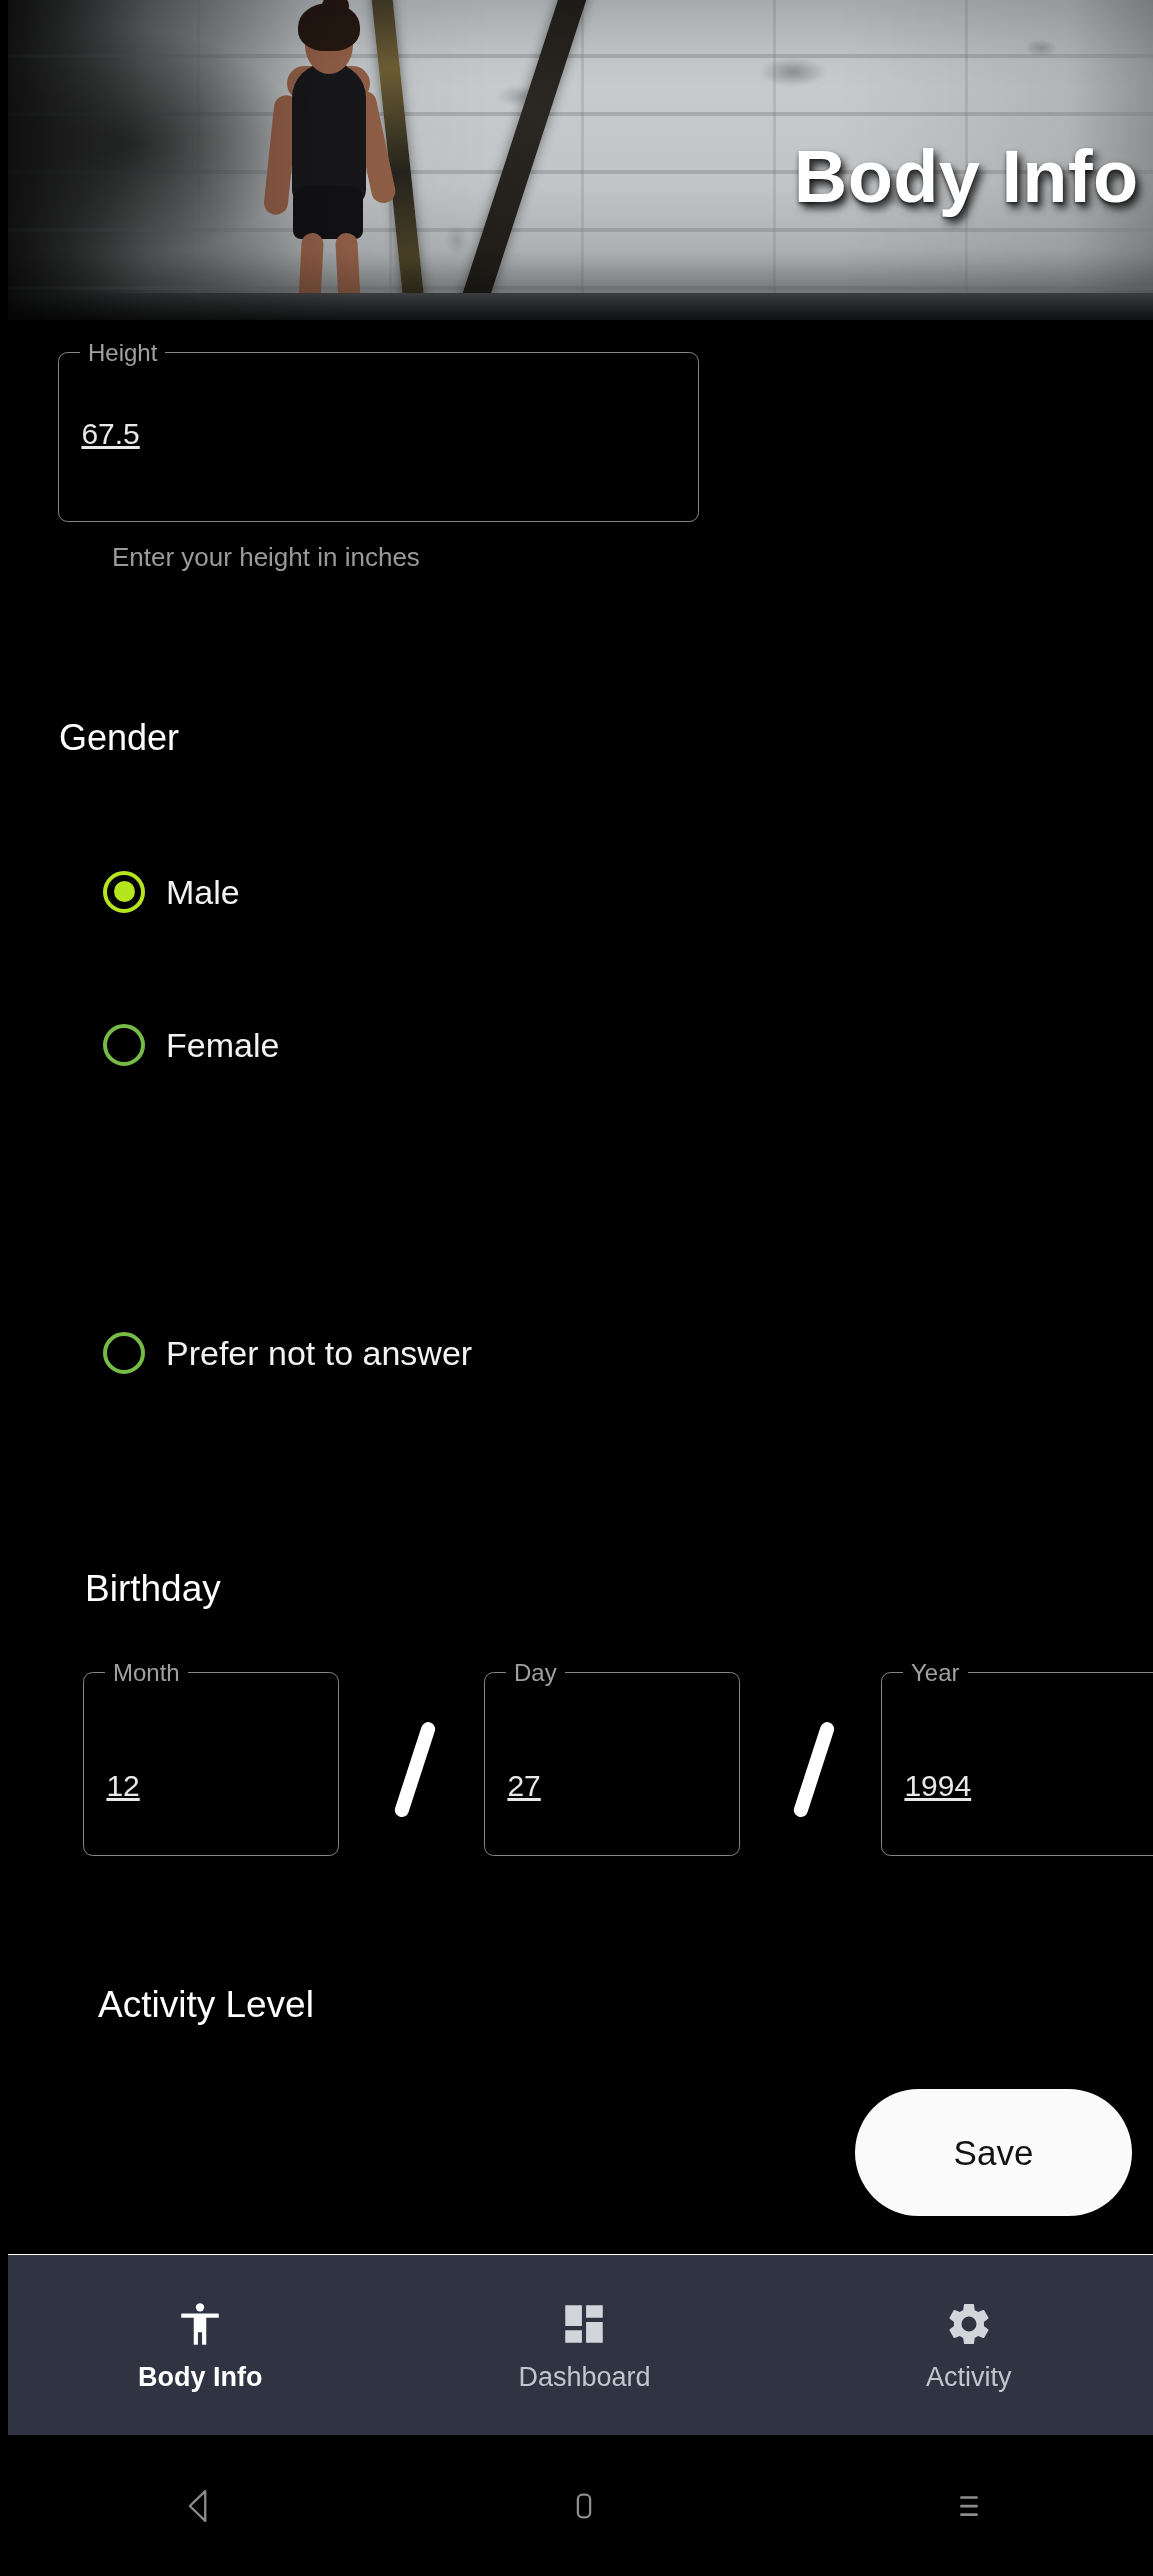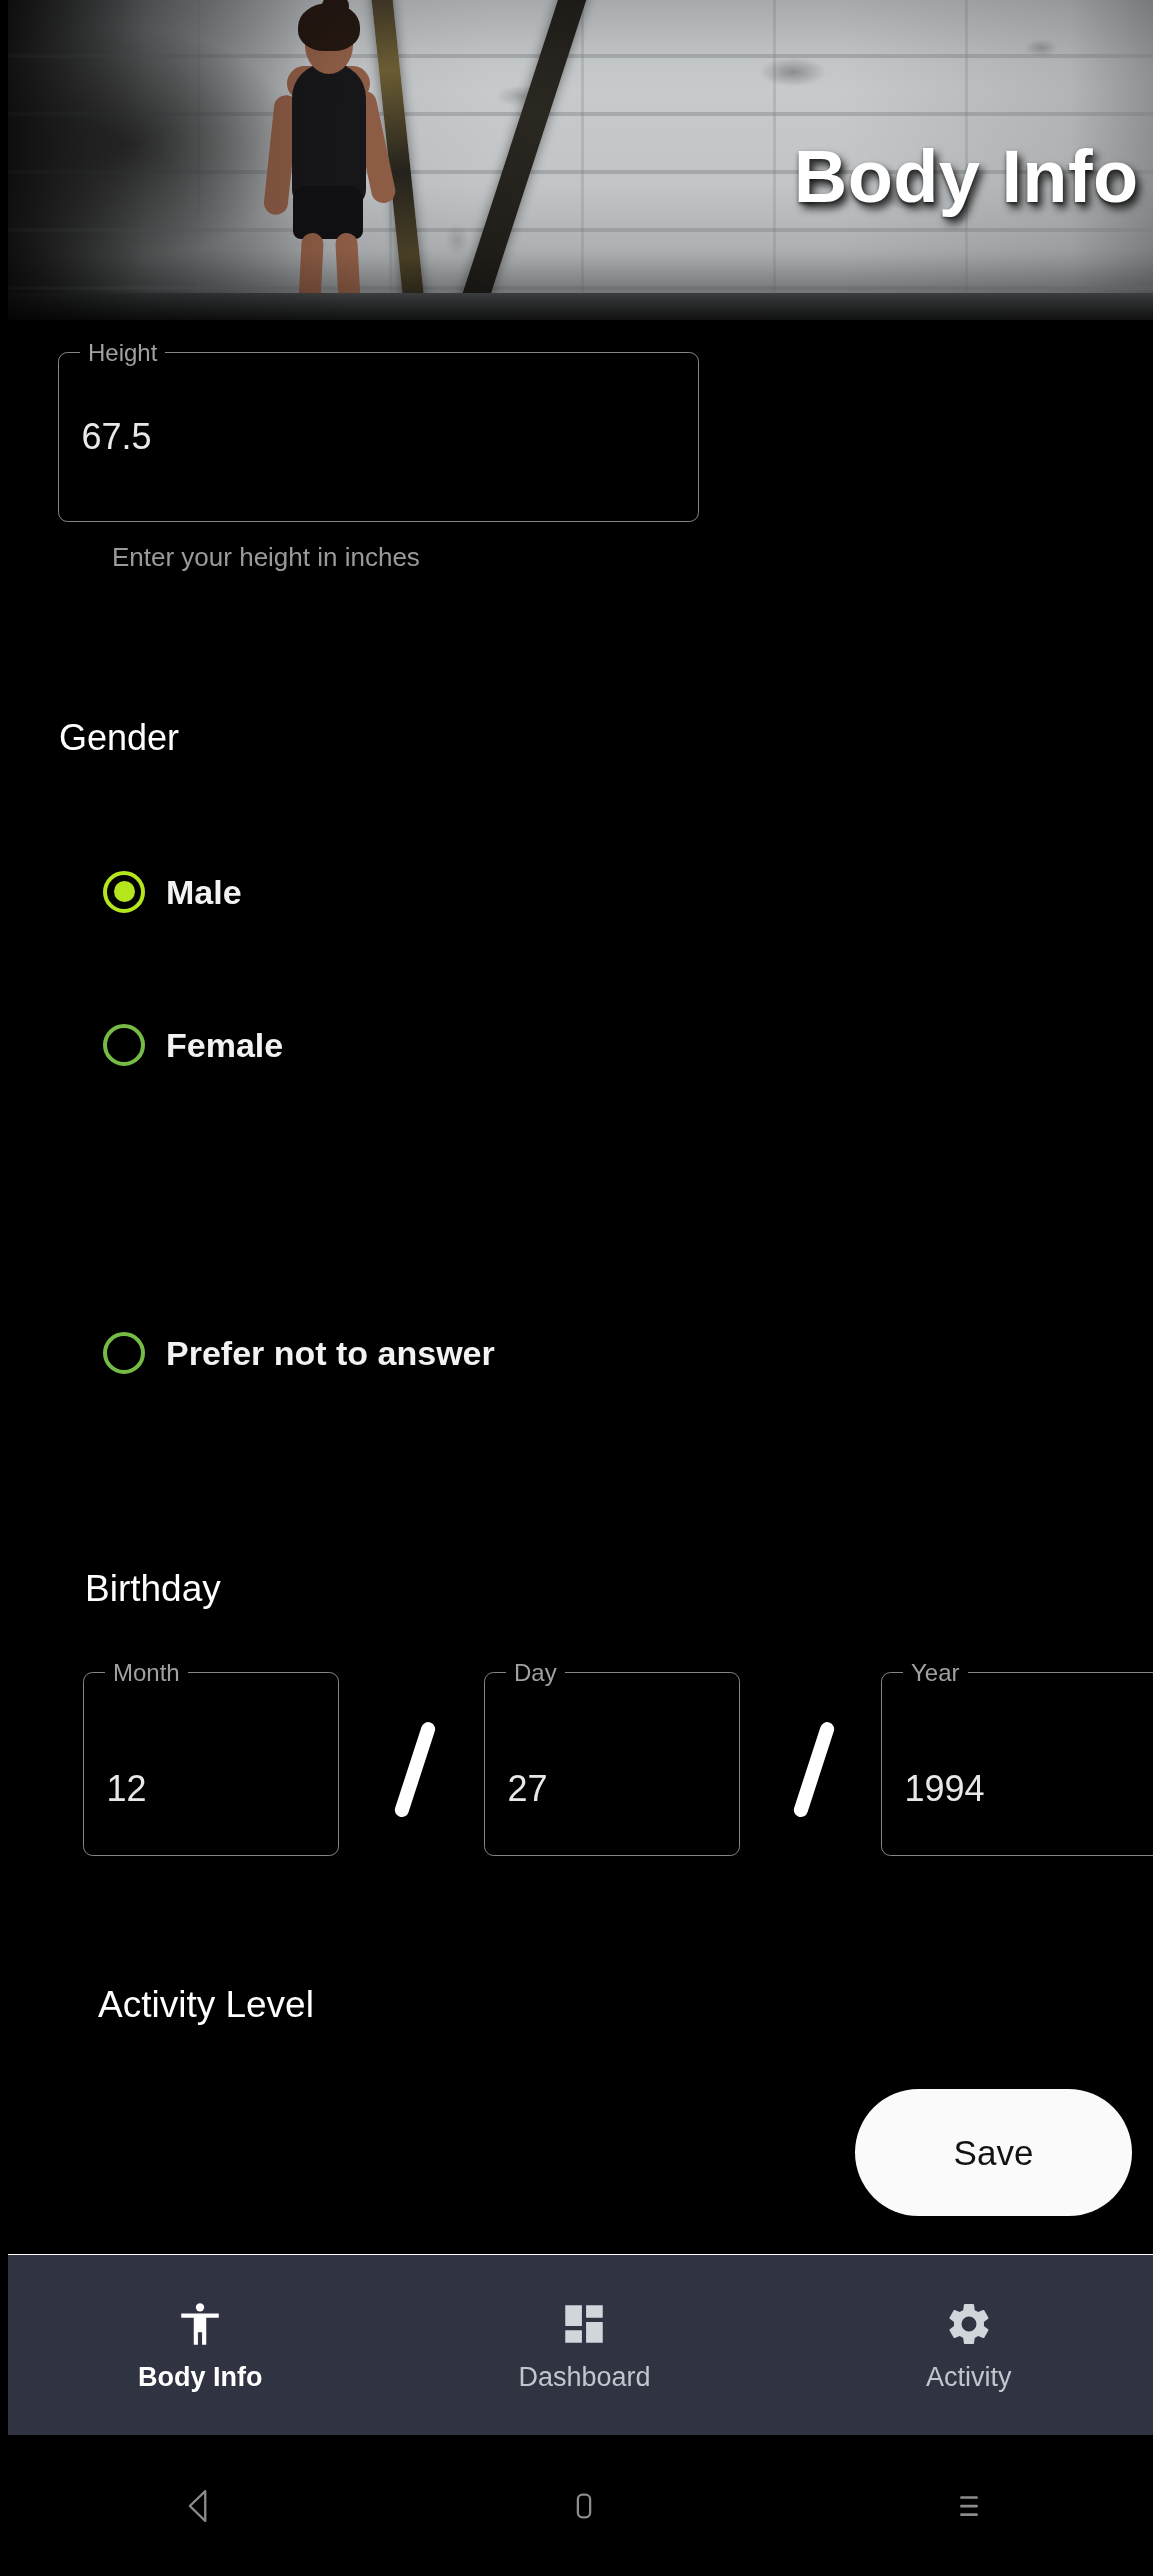--- a/index.html
+++ b/index.html
@@ -210,23 +210,24 @@
     background: #000000;
     color: #a0a0a0;
     font-size: 24px;
     line-height: 24px;
     white-space: nowrap;
   }
   .tf .val {
     position: absolute;
     left: 22.4px;
     color: #e8e8e8;
-    font-size: 36px;
+    font-size: 30px;
     line-height: 1;
     white-space: nowrap;
+    text-decoration: underline;
   }
 
   #height-field { left: 50px; top: 32px; width: 641px; height: 170px; text-align: center; }
   #height-field .val { top: 66px; }
 
   .helper {
     position: absolute;
     left: 104px; top: 222px;
     color: #9a9a9a;
     font-size: 26px;
@@ -268,21 +269,20 @@
     margin: -10.4px 0 0 -10.4px;
     background: #b5e61d;
     border-radius: 50%;
   }
   .radio-label {
     margin-left: 21px;
     color: #f2f2f2;
     font-size: 34px;
     line-height: 1;
     white-space: nowrap;
-    font-weight: bold;
   }
 
   
   #month-field { left: 75px; top: 1352px; width: 256px; height: 184px; }
   #month-field .val { top: 98px; }
   #day-field   { left: 476px; top: 1352px; width: 256px; height: 184px; }
   #day-field .val { top: 98px; }
   #year-field  { left: 873px; top: 1352px; width: 344px; height: 184px; }
   #year-field .val { top: 98px; }
 

